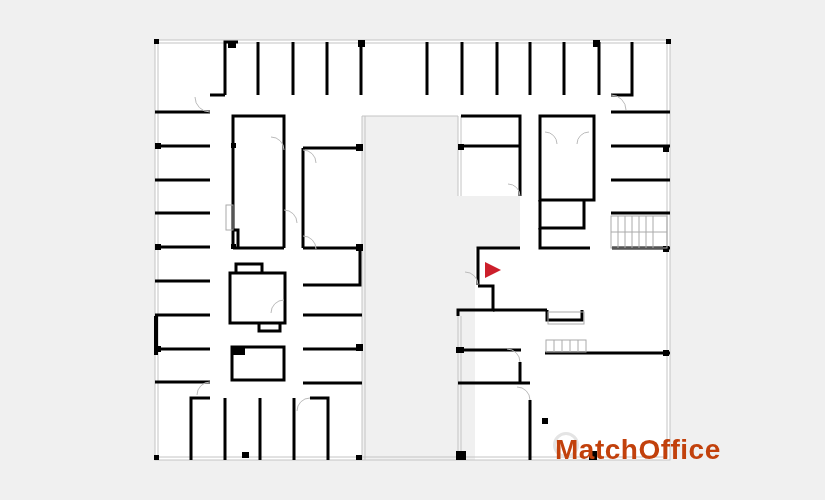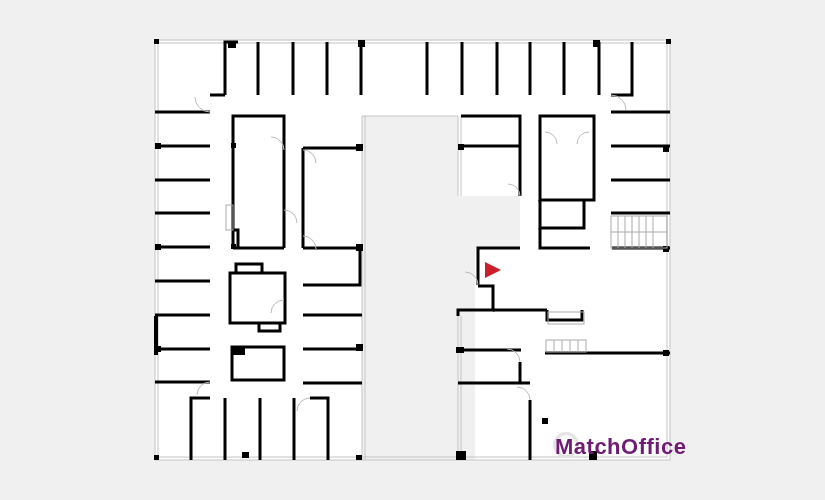--- a/index.html
+++ b/index.html
@@ -1,18 +1,18 @@
 <!DOCTYPE html>
 <html><head>
 <meta charset="utf-8">
 <style>
   html, body { margin:0; padding:0; }
   body { width:825px; height:500px; background:#f0f0f0; overflow:hidden; font-family:"Liberation Sans", sans-serif; }
   #plan { position:absolute; left:0; top:0; width:825px; height:500px; }
-  .watermark { position:absolute; left:555px; top:434px; font-size:22px; font-weight:bold; color:#701a75; letter-spacing:0.5px; }
+  .watermark { position:absolute; left:555px; top:434px; font-size:28px; font-weight:bold; color:#c2410c; letter-spacing:0.5px; }
   .wm-icon { position:absolute; left:553px; top:432px; width:26px; height:26px; border-radius:50%; border:3px solid #e4e4e4; box-sizing:border-box; }
 </style>
 </head>
 <body>
 
 <svg id="plan" viewBox="0 0 825 500" xmlns="http://www.w3.org/2000/svg">
 
   <g>
     <path d="M155,40 L670,40 L670,460 L155,460 Z" fill="#ffffff"></path>
 

